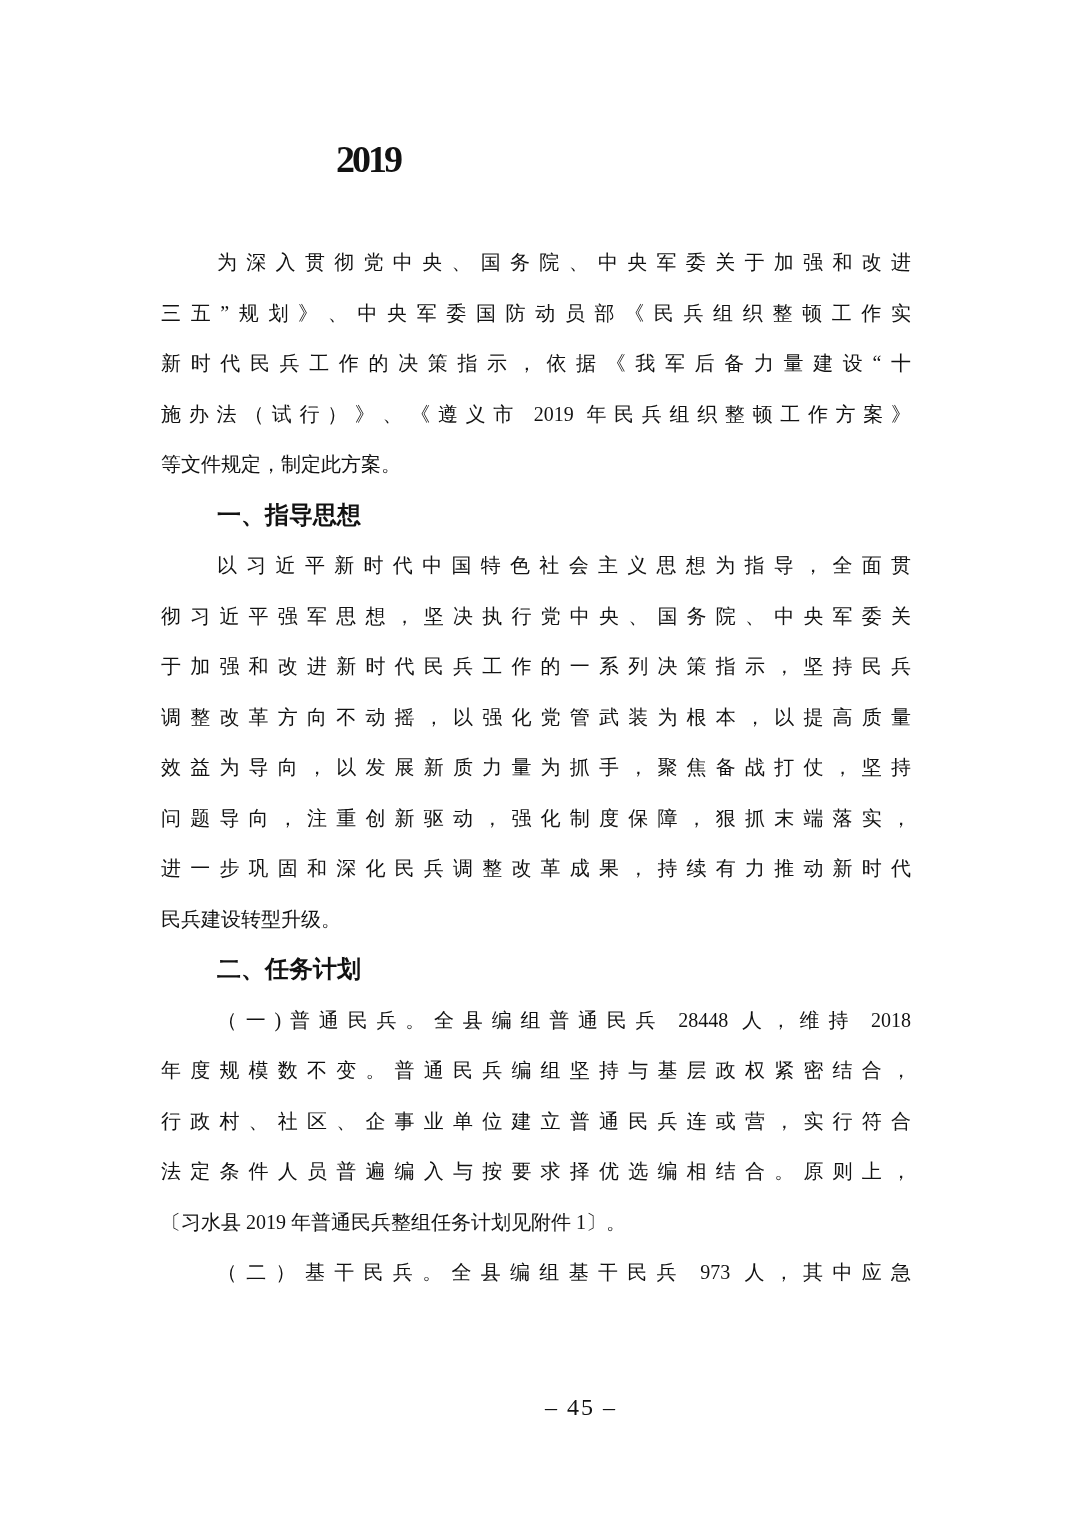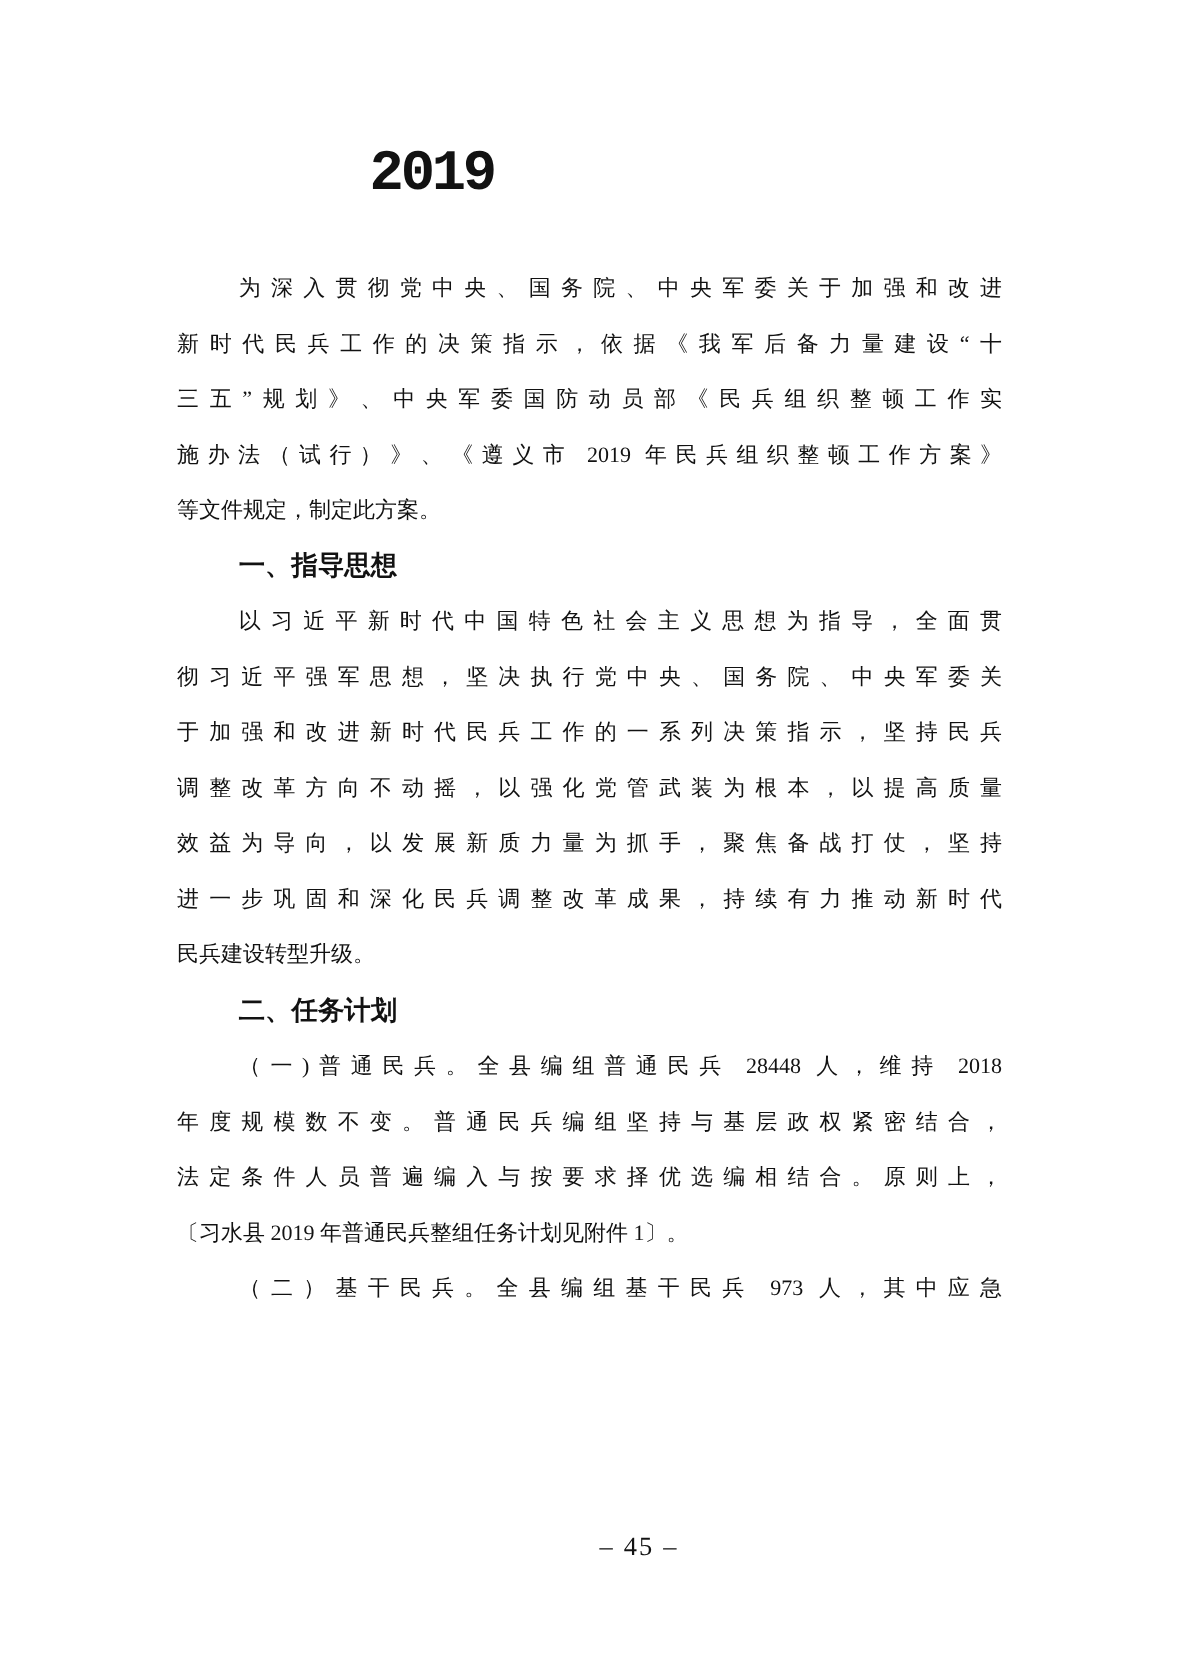--- a/index.html
+++ b/index.html
@@ -13,23 +13,23 @@
     height: 1520px;
     background: #ffffff;
     color: #121212;
     font-family: "Liberation Serif", serif;
     overflow: hidden;
   }
   .doc-title {
     position: absolute;
     top: 137px;
     left: 336px;
-    font-family: Liberation Mono, monospace;
+    font-family: Liberation Serif, serif;
     font-weight: 700;
-    font-size: 52px;
+    font-size: 38px;
     line-height: 44px;
     letter-spacing: -3px;
     color: #121212;
   }
   .body-text {
     position: absolute;
     left: 161px;
     top: 237px;
     width: 750px;
   }
@@ -70,35 +70,37 @@
 </style>
 </head>
 <body>
 
 <div class="page">
 
   <div class="doc-title">2019</div>
 
   <div class="body-text">
     <div class="line indent">为深入贯彻党中央、国务院、中央军委关于加强和改进</div>
+    <div class="line">三五”规划》、中央军委国防动员部《民兵组织整顿工作实</div>
     <div class="line">新时代民兵工作的决策指示，依据《我军后备力量建设“十</div>
-    <div class="line">三五”规划》、中央军委国防动员部《民兵组织整顿工作实</div>
     <div class="line">施办法（试行）》、《遵义市 2019 年民兵组织整顿工作方案》</div>
     <div class="line flush">等文件规定，制定此方案。</div>
     <div class="line heading indent">一、指导思想</div>
     <div class="line indent">以习近平新时代中国特色社会主义思想为指导，全面贯</div>
     <div class="line">彻习近平强军思想，坚决执行党中央、国务院、中央军委关</div>
     <div class="line">于加强和改进新时代民兵工作的一系列决策指示，坚持民兵</div>
     <div class="line">调整改革方向不动摇，以强化党管武装为根本，以提高质量</div>
     <div class="line">效益为导向，以发展新质力量为抓手，聚焦备战打仗，坚持</div>
+    <div class="line">问题导向，注重创新驱动，强化制度保障，狠抓末端落实，</div>
     <div class="line">进一步巩固和深化民兵调整改革成果，持续有力推动新时代</div>
     <div class="line flush">民兵建设转型升级。</div>
     <div class="line heading indent">二、任务计划</div>
     <div class="line indent">（一)普通民兵。全县编组普通民兵 28448 人，维持 2018</div>
     <div class="line">年度规模数不变。普通民兵编组坚持与基层政权紧密结合，</div>
+    <div class="line">行政村、社区、企事业单位建立普通民兵连或营，实行符合</div>
     <div class="line">法定条件人员普遍编入与按要求择优选编相结合。原则上，</div>
     <div class="line flush">〔习水县 2019 年普通民兵整组任务计划见附件 1〕。</div>
     <div class="line indent">（二）基干民兵。全县编组基干民兵 973 人，其中应急</div>
   </div>
 
   <div class="footer">– 45 –</div>
 
 </div>
 
 </body></html>

